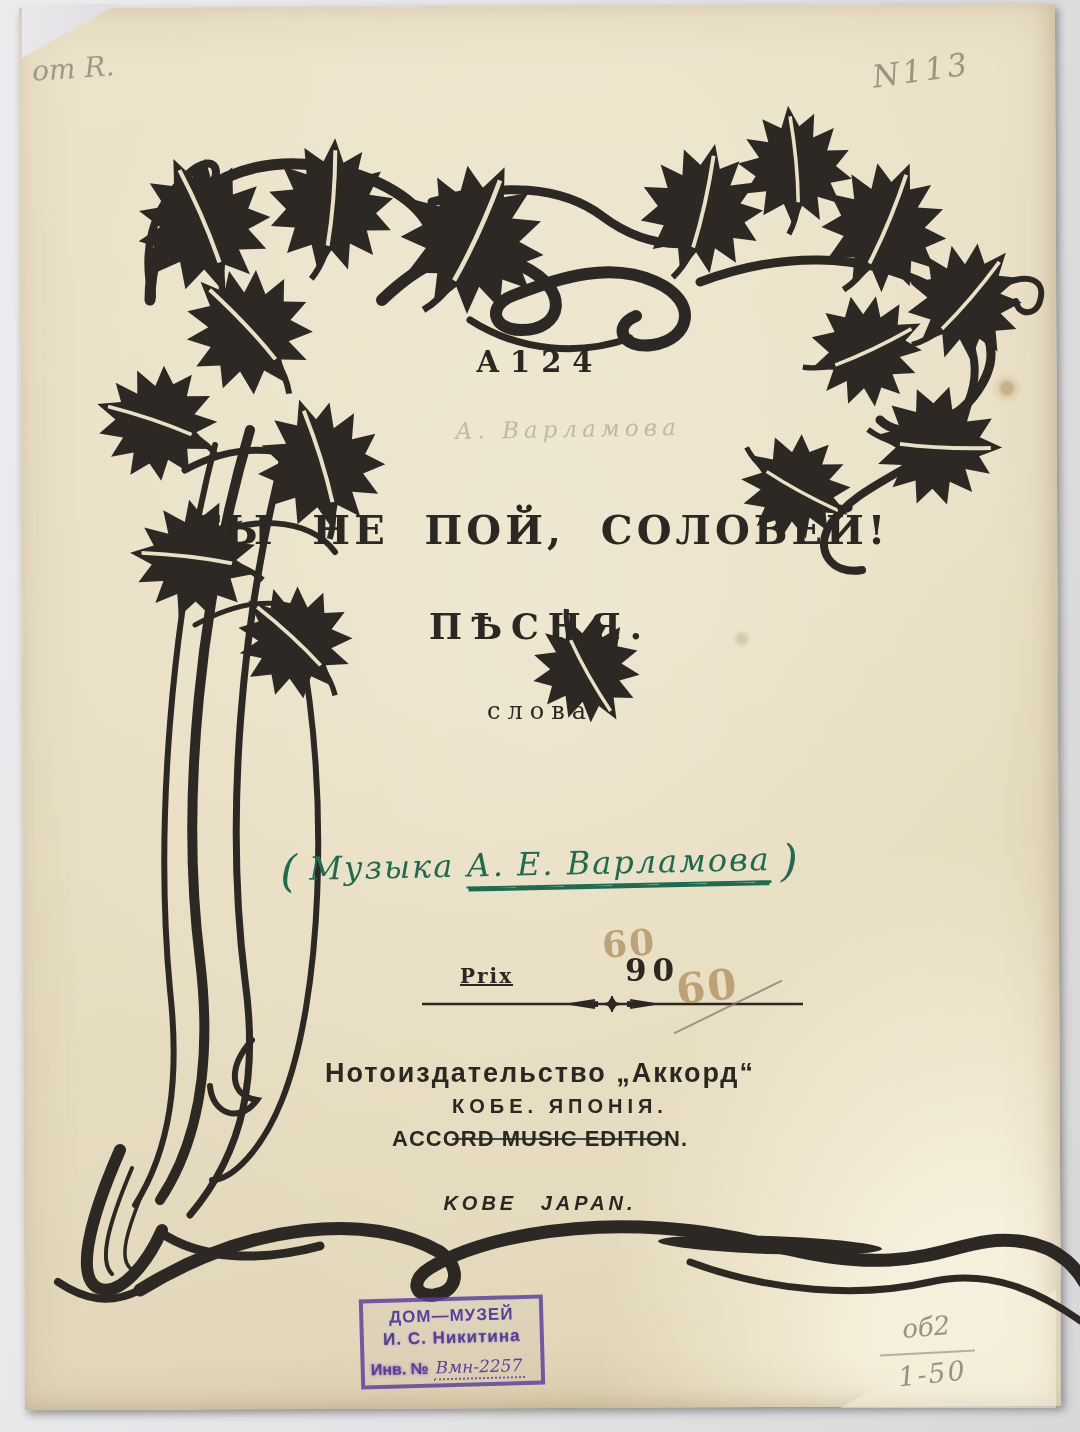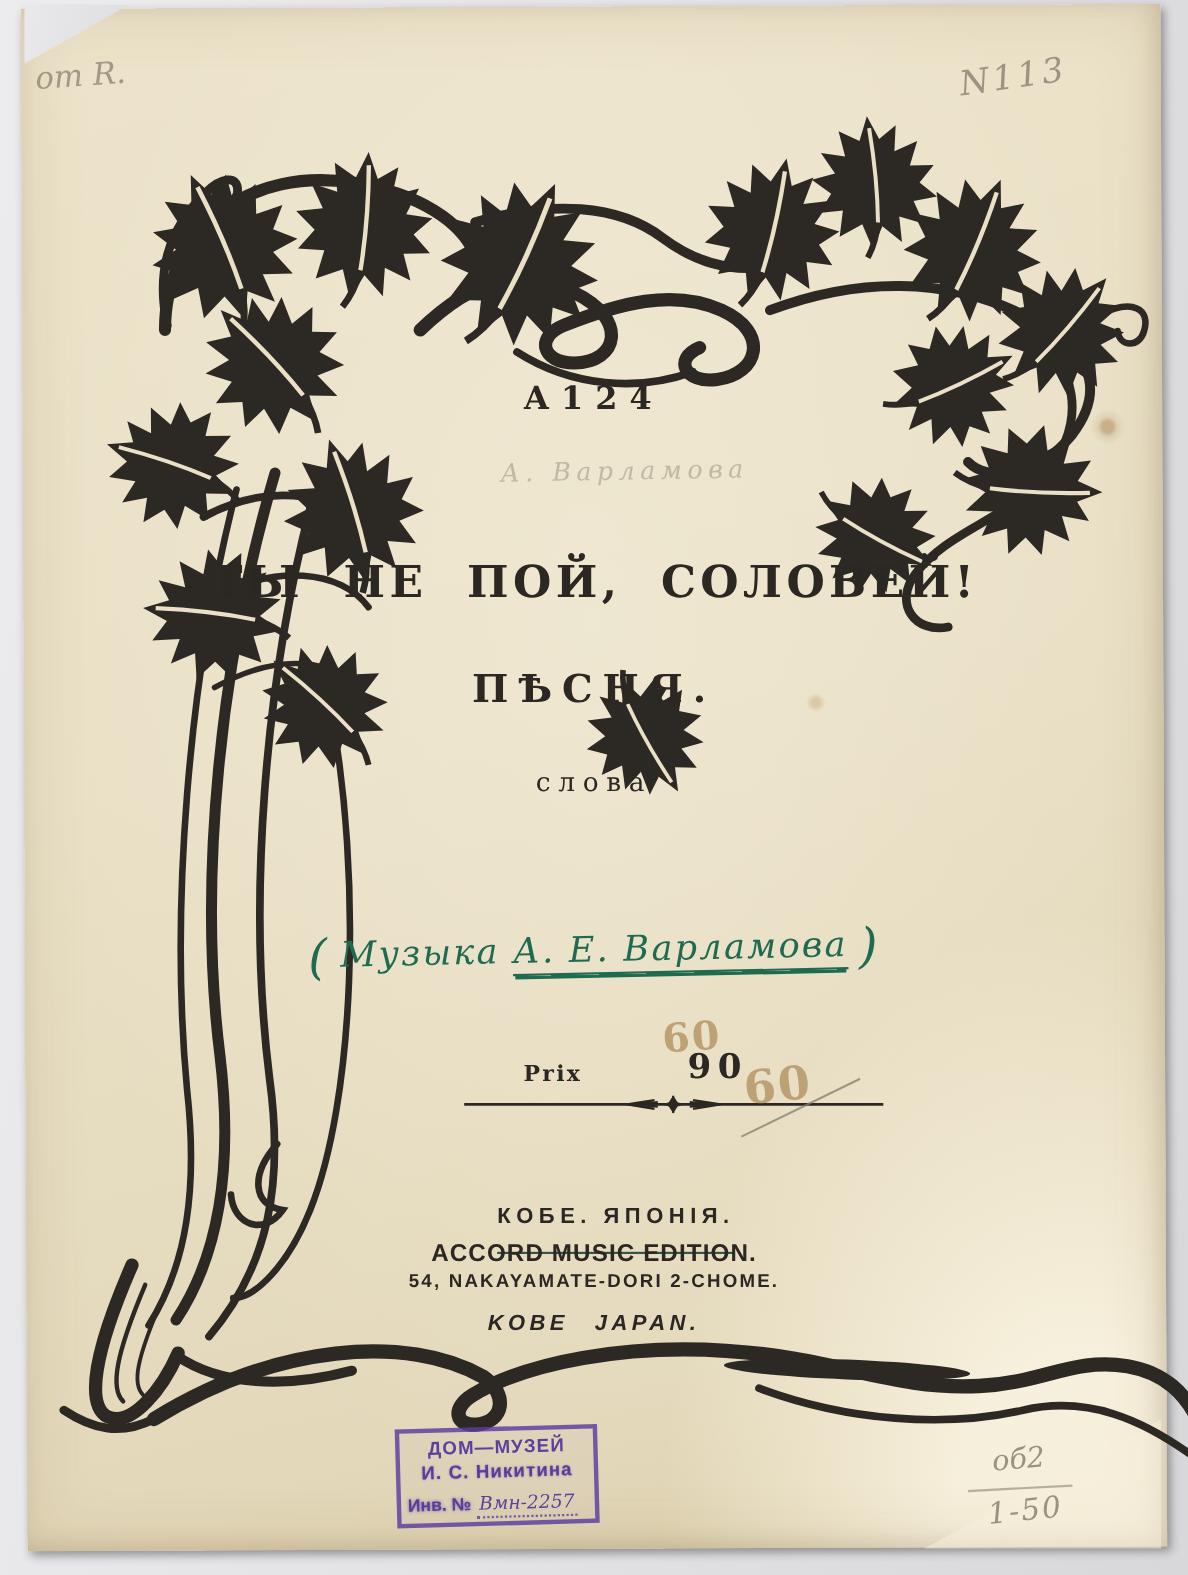--- a/index.html
+++ b/index.html
@@ -45,21 +45,21 @@
   .ghost{top:416px;left:455px;font:italic 23px "DejaVu Serif",serif;color:rgba(148,139,118,.5);letter-spacing:5px;transform:rotate(-1deg);}
   .title{top:506px;font:bold 40px "DejaVu Serif",serif;letter-spacing:4px;word-spacing:18px;}
   .subtitle{top:606px;font:bold 35px "DejaVu Serif",serif;letter-spacing:9px;}
   .credit{top:697px;font:24px "DejaVu Serif",serif;letter-spacing:7px;}
   .lyricist{top:783px;font:bold 31px "DejaVu Serif",serif;letter-spacing:5px;}
   .music-credit{top:840px;font:italic 32px "DejaVu Serif",serif;color:#1e6b50;letter-spacing:2px;transform:rotate(-1.2deg);}
   .music-credit .paren{font-size:44px;vertical-align:-6px;padding:0 10px;}
   .dbl-underline{border-bottom:2px solid #1e6b50;box-shadow:0 5px 0 -2px #1e6b50;padding-bottom:2px;}
 
   .price-row{top:952px;left:420px;width:390px;height:60px;}
-  .price-label{position:absolute;left:56px;top:12px;font:bold 20px "DejaVu Serif",serif;letter-spacing:2px;color:var(--ink);}
+  .price-label{position:absolute;left:40px;top:12px;font:bold 20px "DejaVu Serif",serif;letter-spacing:2px;color:var(--ink);text-decoration:underline;}
   .price-printed{position:absolute;left:205px;top:0px;font:bold 31px "DejaVu Serif",serif;letter-spacing:6px;color:var(--ink);}
   .price-rule{position:absolute;left:0;top:44px;width:385px;}
   .stamp60{font:bold 36px "DejaVu Serif",serif;color:rgba(161,124,70,.62);letter-spacing:2px;}
   .sixty-a{top:922px;left:602px;transform:rotate(-4deg);}
   .sixty-b{top:962px;left:676px;font-size:42px;transform:rotate(-6deg);}
   .pencil-slash{top:1006px;left:668px;width:120px;height:2px;background:rgba(130,124,112,.75);transform:rotate(-26deg);}
 
   .pub1{top:1058px;font:bold 27px "Liberation Sans",sans-serif;color:var(--ink);letter-spacing:2px;}
   .pub2-wrap{top:1095px;}
   .pub2{display:inline-block;font:bold 20px "Liberation Sans",sans-serif;color:var(--ink);letter-spacing:5px;border-bottom:2px solid #34544a;padding-bottom:20px;margin-left:40px;}
@@ -179,25 +179,25 @@
       <line x1="2" y1="8" x2="383" y2="8" stroke="#2b2722" stroke-width="2.5"></line>
       <path d="M150,8 L175,4 M150,8 L175,12 M235,8 L210,4 M235,8 L210,12 M158,8 L178,6 M158,8 L178,10 M227,8 L207,6 M227,8 L207,10" stroke="#2b2722" stroke-width="2" fill="none"></path>
       <path d="M192,0 L196,6 L202,8 L196,10 L192,16 L188,10 L182,8 L188,6 Z" fill="#2b2722"></path>
       <line x1="192" y1="0" x2="192" y2="16" stroke="#2b2722" stroke-width="2"></line>
     </svg>
   </div>
   <div class="abs stamp60 sixty-a">60</div>
   <div class="abs stamp60 sixty-b">60</div>
   <div class="abs pencil-slash"></div>
 
+  <div class="abs ctr pub1">Нотоиздательство „Аккорд“</div>
   <div class="abs ctr pub2-wrap">
     <span class="pub2">КОБЕ. ЯПОНІЯ.</span>
   </div>
   <div class="abs ctr pub3">ACCORD MUSIC EDITION.</div>
-  <div class="abs ctr pub4">54, NAKAYAMATE-DORI 2-CHOME.</div>
   <div class="abs ctr pub5">KOBE JAPAN.</div>
 
   <div class="abs museum-stamp">
     <div class="l1">ДОМ—МУЗЕЙ</div>
     <div class="l2">И. С. Никитина</div>
     <div class="inv">
       <span class="inv-label">Инв. №</span>
       <span class="inv-num">Вмн-2257</span>
     </div>
   </div>

